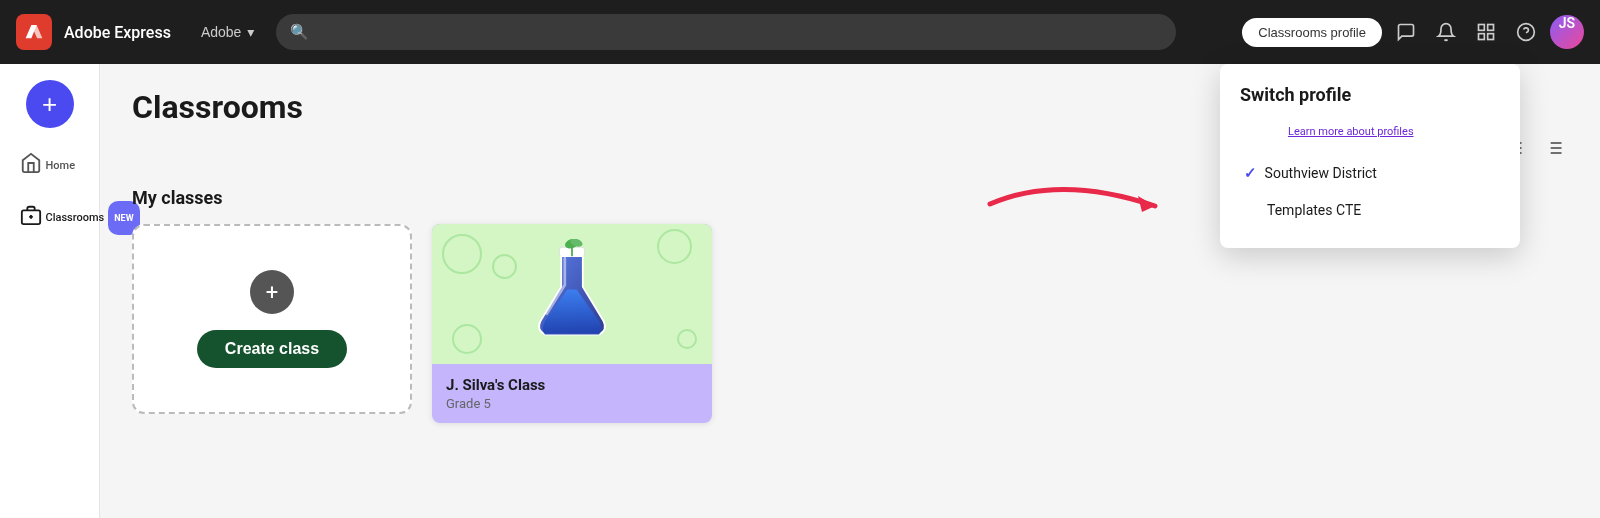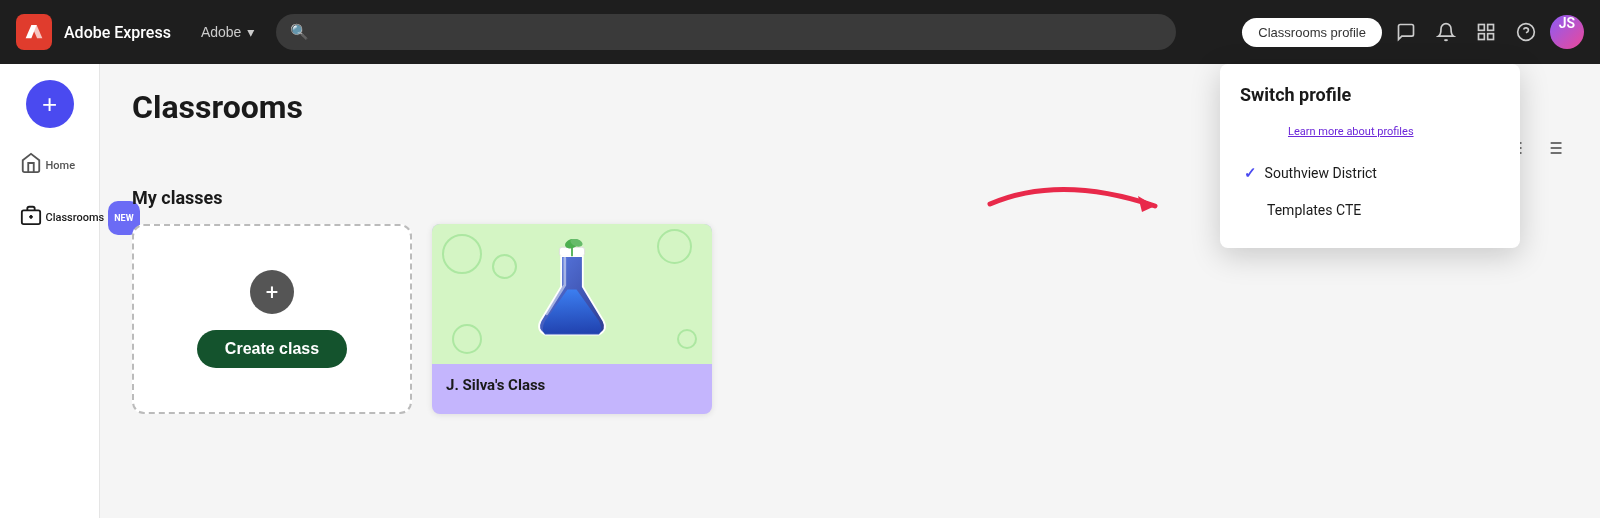--- a/index.html
+++ b/index.html
@@ -485,20 +485,21 @@
               </linearGradient>
               <linearGradient id="liquidGrad" x1="0" y1="0" x2="0" y2="1">
                 <stop offset="0%" stop-color="#3B82F6"></stop>
                 <stop offset="100%" stop-color="#1E40AF"></stop>
               </linearGradient>
             </defs>
           </svg>
         </div>
         <div class="class-card-info">
           <div class="class-name">J. Silva's Class</div>
+          <div class="class-grade">Grade 5</div>
         </div>
       </div>
     </div>
   </main>
 </div>
 
 <div class="dropdown-overlay">
   <div class="dropdown-title">Switch profile</div>
   <a class="dropdown-link">Learn more about profiles</a>
 

